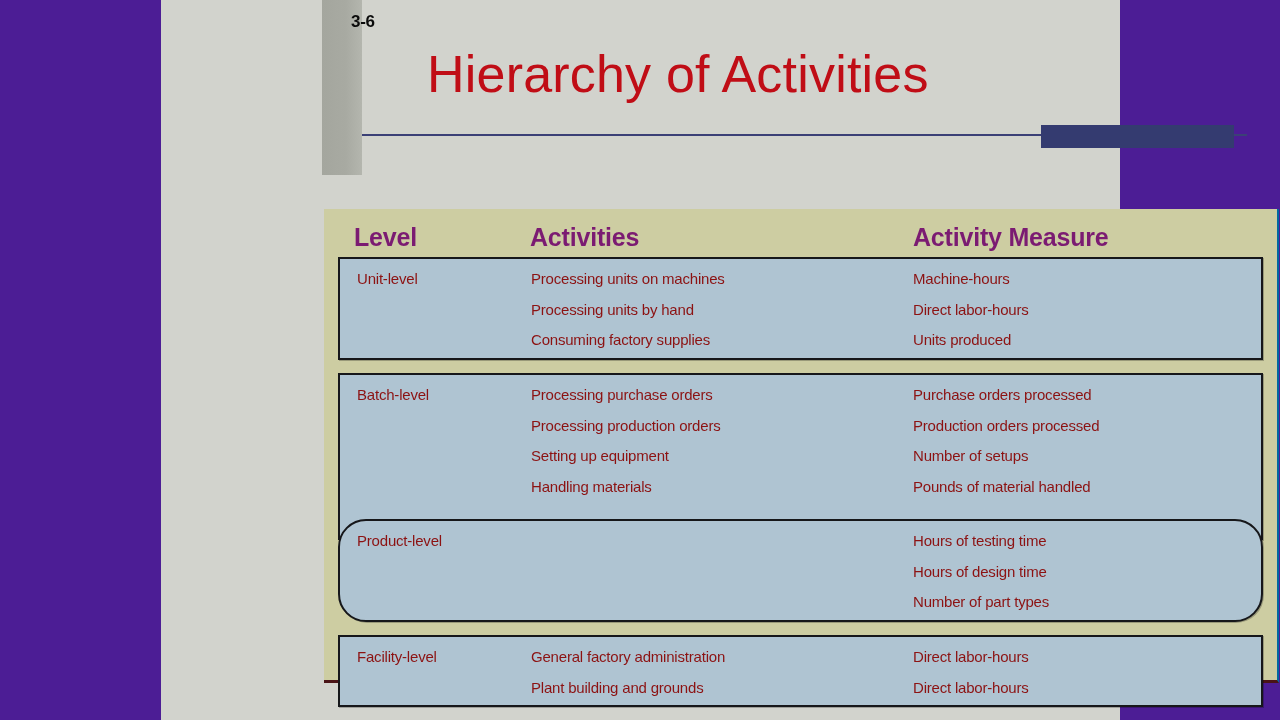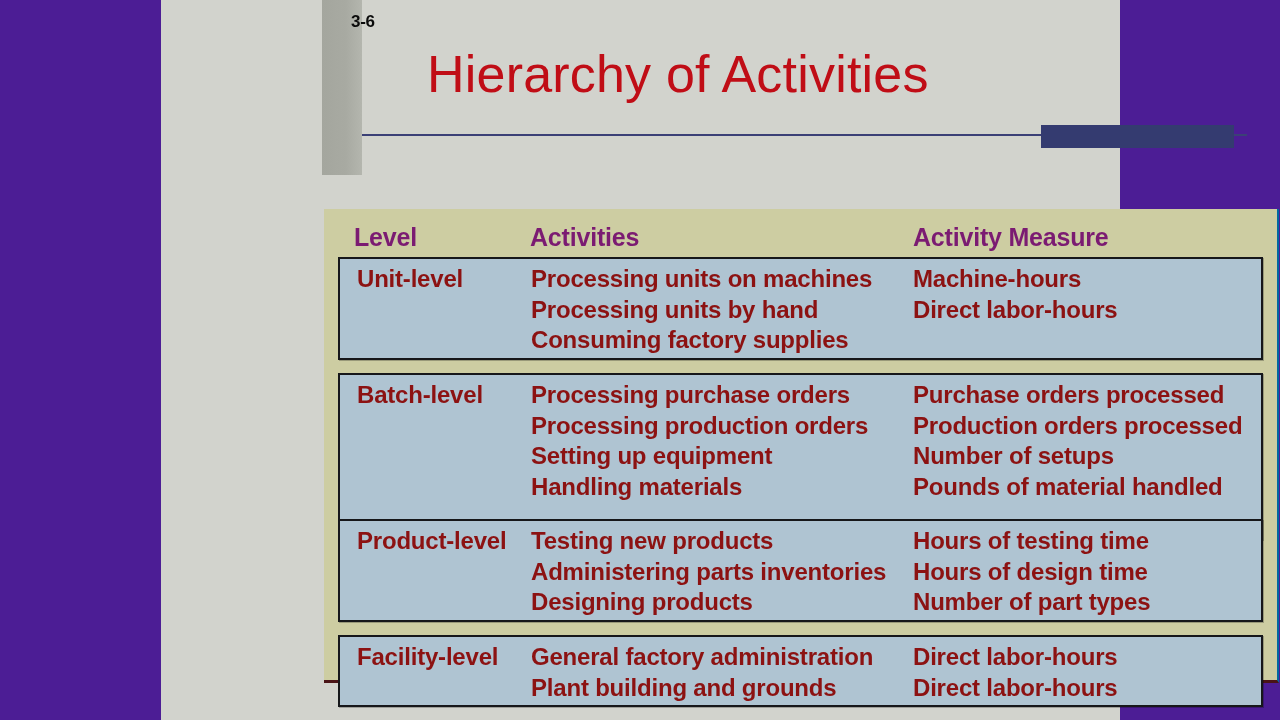--- a/index.html
+++ b/index.html
@@ -121,22 +121,22 @@
   .row {
     position: absolute;
     left: 14px;
     width: 925px;
     box-sizing: border-box;
     background: #afc4d2;
     border: 2px solid #16171a;
     box-shadow: 1px 1px 0 rgba(0,0,0,0.25);
   }
   .lineitem {
-    font-size: 24px;
-    font-weight: bold;
+    font-size: 15px;
+    font-weight: normal;
     color: #8c1212;
     white-space: nowrap;
     letter-spacing: -0.2px;
     height: 30.5px;
     line-height: 30.5px;
   }
 
   .rowinner {
     position: relative;
     padding: 5px 0 6px 0;
@@ -182,20 +182,21 @@
                 <div class="lineitem">Unit-level</div>
               </div>
               <div class="col acts">
                 <div class="lineitem">Processing units on machines</div>
                 <div class="lineitem">Processing units by hand</div>
                 <div class="lineitem">Consuming factory supplies</div>
               </div>
               <div class="col meas">
                 <div class="lineitem">Machine-hours</div>
                 <div class="lineitem">Direct labor-hours</div>
+                <div class="lineitem">Units produced</div>
               </div>
             </div>
           </div>
           <div class="row" style="top: 164px; height: 167px;">
             <div class="rowinner">
               <div class="col level">
                 <div class="lineitem">Batch-level</div>
               </div>
               <div class="col acts">
                 <div class="lineitem">Processing purchase orders</div>
@@ -204,29 +205,24 @@
                 <div class="lineitem">Handling materials</div>
               </div>
               <div class="col meas">
                 <div class="lineitem">Purchase orders processed</div>
                 <div class="lineitem">Production orders processed</div>
                 <div class="lineitem">Number of setups</div>
                 <div class="lineitem">Pounds of material handled</div>
               </div>
             </div>
           </div>
-          <div class="row" style="top: 310px; height: 103px;">
+          <div class="row" style="top: 310px; height: 103px; border-radius: 28px;">
             <div class="rowinner">
               <div class="col level">
                 <div class="lineitem">Product-level</div>
-              </div>
-              <div class="col acts">
-                <div class="lineitem">Testing new products</div>
-                <div class="lineitem">Administering parts inventories</div>
-                <div class="lineitem">Designing products</div>
               </div>
               <div class="col meas">
                 <div class="lineitem">Hours of testing time</div>
                 <div class="lineitem">Hours of design time</div>
                 <div class="lineitem">Number of part types</div>
               </div>
             </div>
           </div>
           <div class="row" style="top: 426px; height: 72px;">
             <div class="rowinner">

